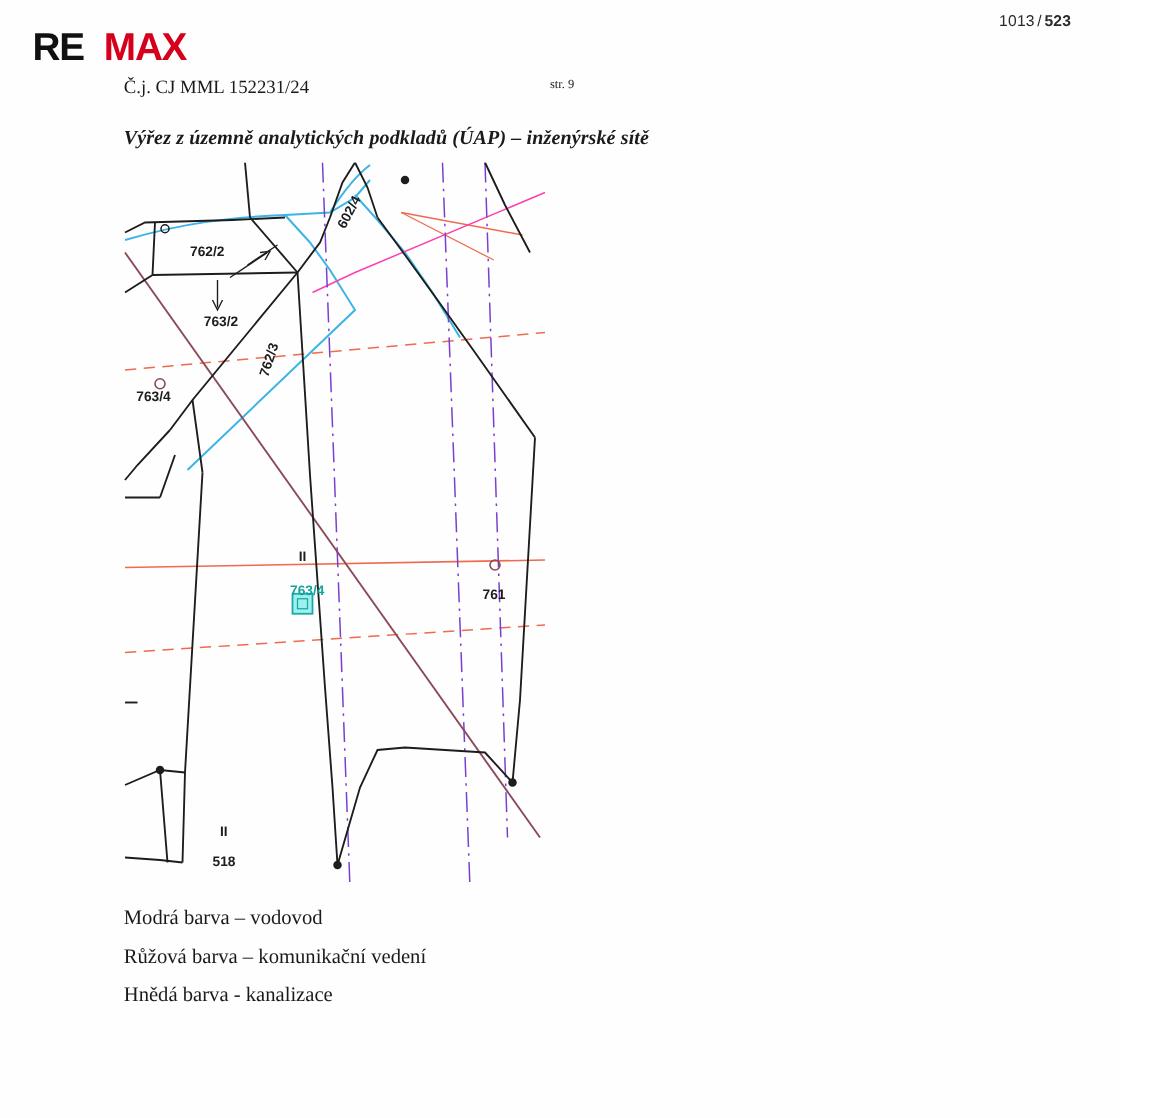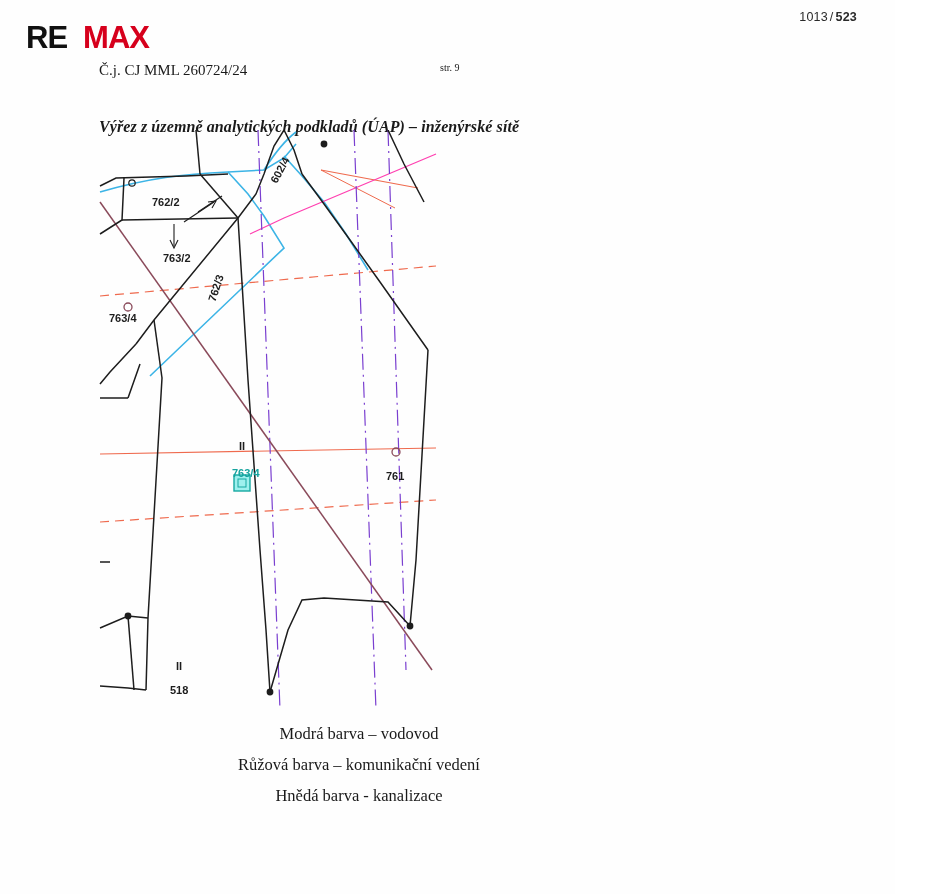--- a/index.html
+++ b/index.html
@@ -56,21 +56,21 @@
   }
   .pagenum {
     position: absolute;
     left: 440px;
     top: 62px;
     font-size: 10px;
   }
   .doctitle {
     position: absolute;
     left: 99px;
-    top: 118px;
+    top: 102px;
     font-size: 16px;
     font-weight: bold;
     font-style: italic;
     letter-spacing: .1px;
   }
 
   
   #map-wrap {
     position: absolute;
     left: 88px;
@@ -94,35 +94,34 @@
     position: absolute;
     left: 99px;
     top: 718px;
     width: 520px;
   }
   .legend-item {
     font-size: 16.5px;
     line-height: 31px;
     color: #1a1a1a;
     white-space: nowrap;
-    text-align: center;
   }
 </style>
 </head>
 <body>
 
 <div id="page">
 
   <div class="page-counter">
     <span>1013</span><span class="sep">/</span><span class="total">523</span>
   </div>
 
   <div class="logo"><span>RE</span><span class="red">MAX</span></div>
 
-  <div class="docref">Č.j. CJ MML 260724/24</div>
+  <div class="docref">Č.j. CJ MML 152231/24</div>
   <div class="pagenum">str. 9</div>
   <div class="doctitle">Výřez z územně analytických podkladů (ÚAP) – inženýrské sítě</div>
 
   <div id="map-wrap">
     <svg id="map-svg" width="360" height="580" viewBox="0 0 360 580" xmlns="http://www.w3.org/2000/svg">
 
       <g stroke="#ef6a4e" fill="none">
         <path d="M12,166 L348,136" stroke-width="1.2" stroke-dasharray="9,6"></path>
         <path d="M12,324 L348,318" stroke-width="1.2"></path>
         <path d="M12,392 L348,370" stroke-width="1.2" stroke-dasharray="9,6"></path>

